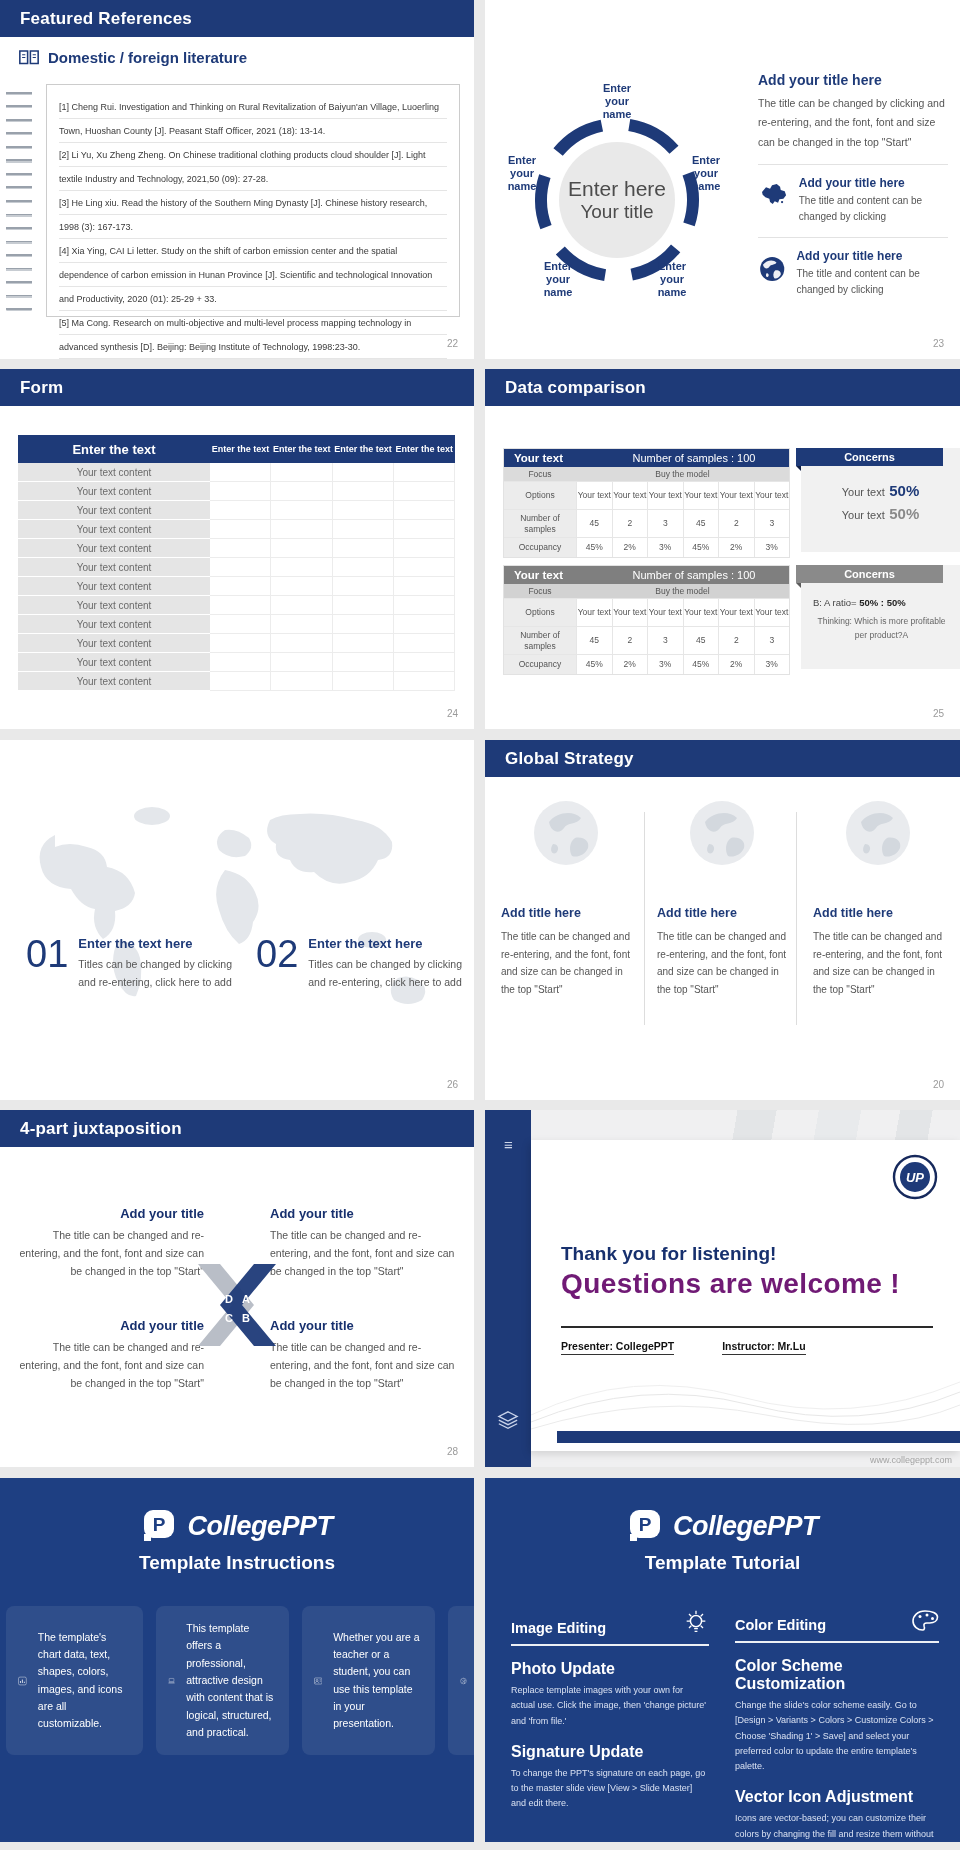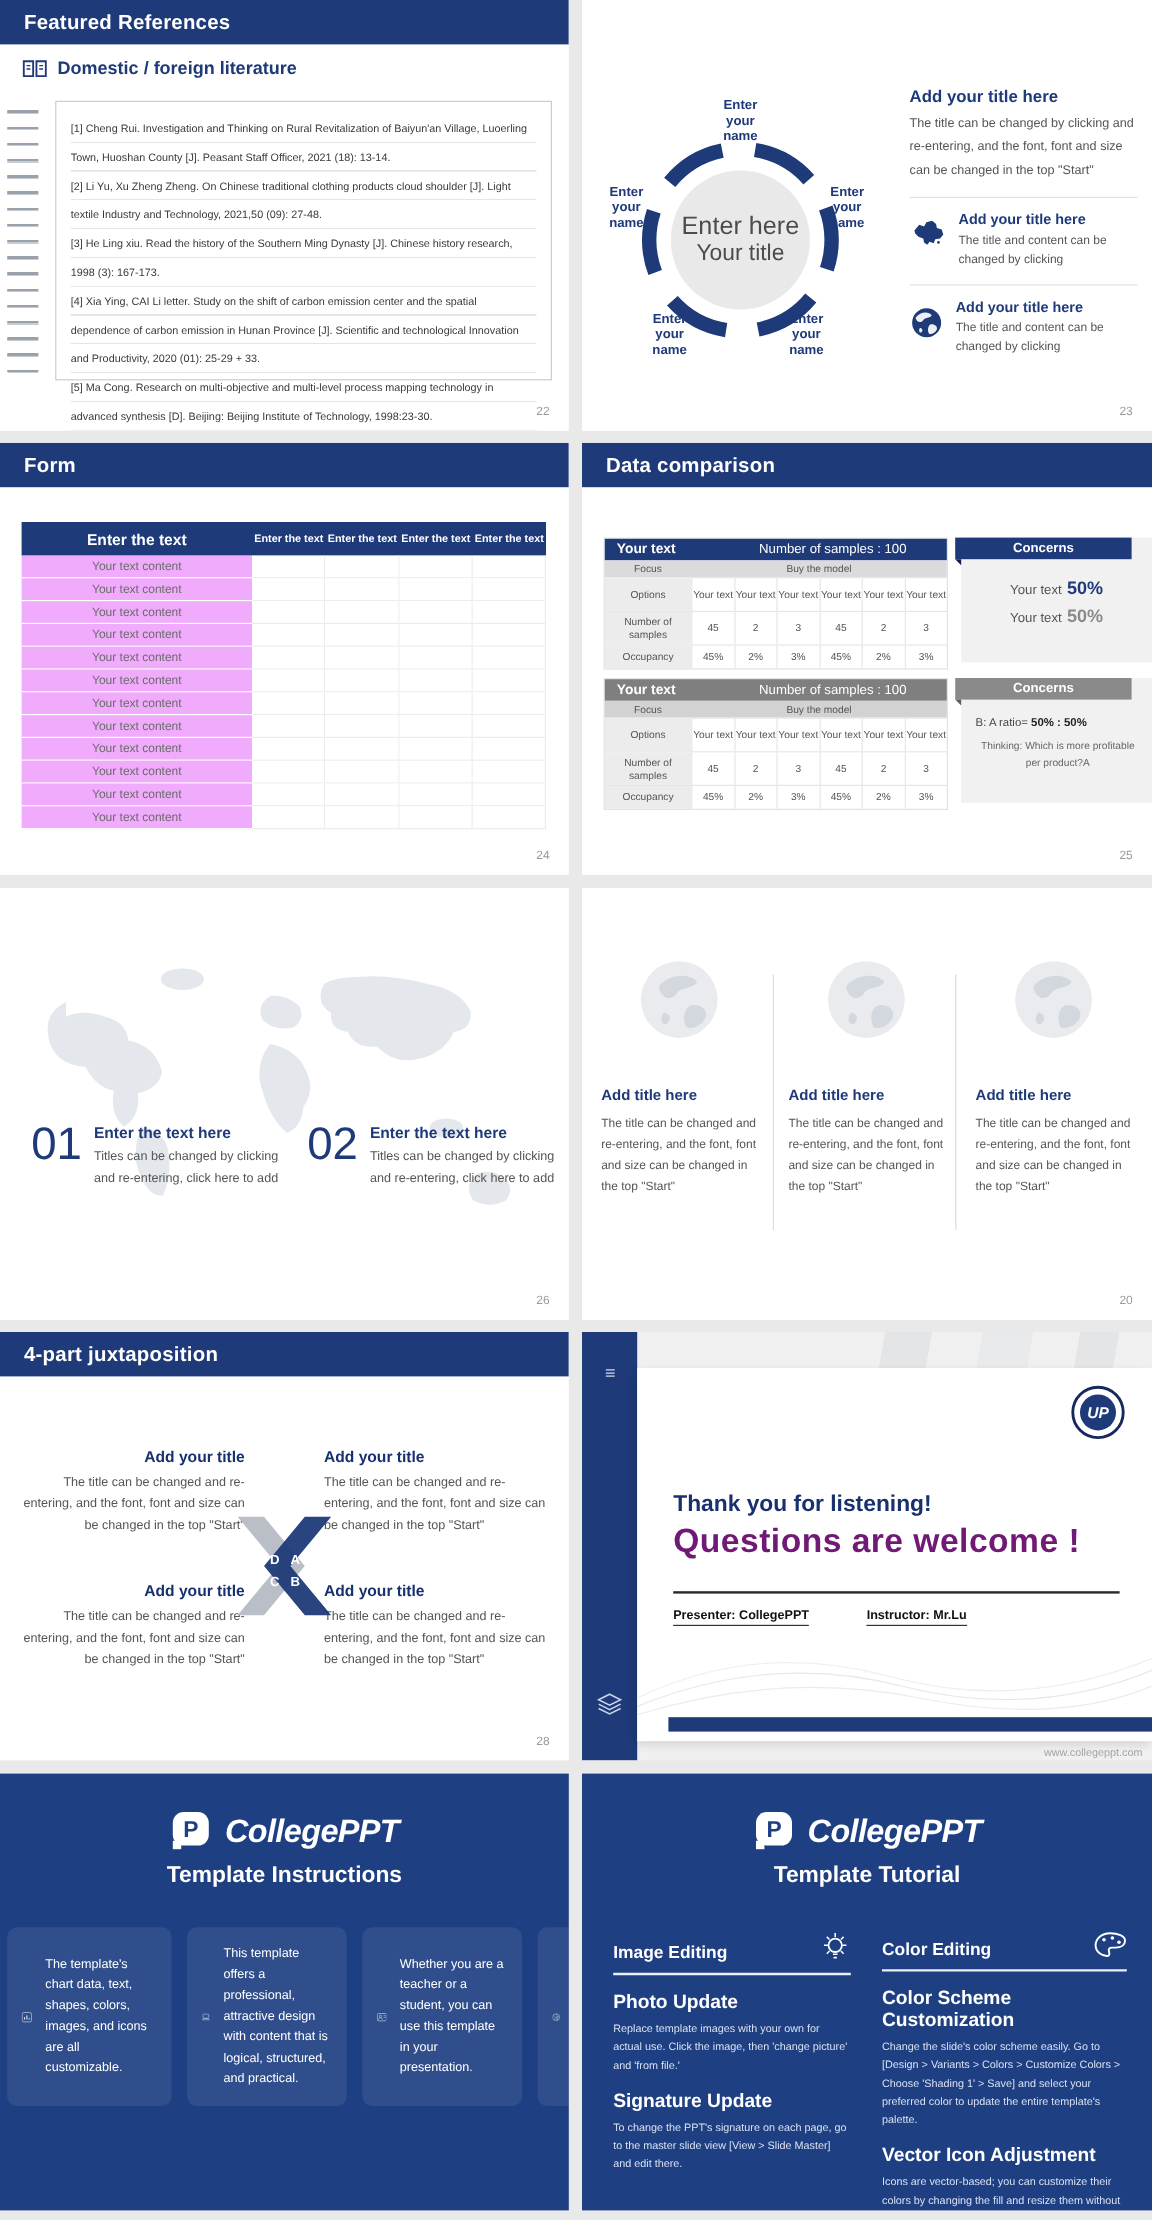--- a/index.html
+++ b/index.html
@@ -23,21 +23,21 @@
 .dright .bd{font-size:10.5px;color:#555;line-height:1.85}
 .dblk{border-top:1px solid #e2e2e2;margin-top:12px;padding-top:11px;display:flex;gap:10px;align-items:flex-start}
 .dblk h4{font-size:12px;font-weight:700;color:#1e3a78;margin-bottom:3px}
 .dblk .bd2{font-size:10px;color:#555;line-height:1.6}
 
 .ftab{position:absolute;left:18px;top:66px;width:437px}
 .fhead{display:flex;height:28px;background:#1e3a78;color:#fff;font-weight:700}
 .fh1{flex:0 0 192px;display:flex;align-items:center;justify-content:center;font-size:13px}
 .fh{flex:1;display:flex;align-items:center;justify-content:center;font-size:9px}
 .frow{display:flex;height:19px}
-.fc1{flex:0 0 192px;background:#f0abfc;color:#6b6b6b;font-size:10px;display:flex;align-items:center;justify-content:center;border-bottom:1px solid #fff}
+.fc1{flex:0 0 192px;background:#e5e5e5;color:#6b6b6b;font-size:10px;display:flex;align-items:center;justify-content:center;border-bottom:1px solid #fff}
 .fc{flex:1;background:#fff;border-bottom:1px solid #ececec;border-right:1px solid #ececec}
 .frow .fc:first-of-type{border-left:1px solid #ececec}
 
 .ctab{position:absolute;width:287px;font-size:8.5px;color:#555;border:1px solid #e2e2e2;background:#fff}
 .cth{display:flex;height:18px;background:#1e3a78;color:#fff;align-items:center}
 .cthl{width:95px;padding-left:10px;font-weight:700;font-size:11.5px}
 .cthr{flex:1;text-align:center;font-size:11px}
 .ctf{display:flex;height:14px;background:#dbdbdb;align-items:center}
 .ctfl{width:72px;text-align:center}.ctfr{flex:1;text-align:center}
 .ctr{display:flex;border-top:1px solid #e6e6e6}
@@ -100,21 +100,21 @@
   <div class="refhead">
     <svg width="22" height="17" viewBox="0 0 24 18">
         <path d="M2 2h8.5v13.5H2zM13.5 2H22v13.5h-8.5z" fill="none" stroke="#1e3a78" stroke-width="1.7"></path>
         <path d="M4.5 6h3.5M4.5 9h3.5M16 6h3.5M16 9h3.5" stroke="#1e3a78" stroke-width="1.2"></path>
       </svg>
     <span>Domestic / foreign literature</span>
   </div>
   <div class="coils"></div>
   <div class="refbox">
     <p>[1] Cheng Rui. Investigation and Thinking on Rural Revitalization of Baiyun'an Village, Luoerling Town, Huoshan County [J]. Peasant Staff Officer, 2021 (18): 13-14.</p>
-    <p>[2] Li Yu, Xu Zheng Zheng. On Chinese traditional clothing products cloud shoulder [J]. Light textile Industry and Technology, 2021,50 (09): 27-48.</p>
+    <p>[2] Li Yu, Xu Zheng Zheng. On Chinese traditional clothing products cloud shoulder [J]. Light textile Industry and Technology, 2021,50 (09): 27-28.</p>
     <p>[3] He Ling xiu. Read the history of the Southern Ming Dynasty [J]. Chinese history research, 1998 (3): 167-173.</p>
     <p>[4] Xia Ying, CAI Li letter. Study on the shift of carbon emission center and the spatial dependence of carbon emission in Hunan Province [J]. Scientific and technological Innovation and Productivity, 2020 (01): 25-29 + 33.</p>
     <p>[5] Ma Cong. Research on multi-objective and multi-level process mapping technology in advanced synthesis [D]. Beijing: Beijing Institute of Technology, 1998:23-30.</p>
   </div>
   <span class="pg">22</span>
 </section>
 
 <section class="p" style="left:485px;top:0;width:475px;height:359px">
   <svg class="ab" style="left:44px;top:112px" width="176" height="176">
     <circle cx="88" cy="88" r="76" fill="none" stroke="#1e3a78" stroke-width="12" stroke-dasharray="52 27.6" transform="rotate(99 88 88)"></circle>
@@ -377,20 +377,23 @@
     <div class="inum">02</div>
     <div>
       <h4>Enter the text here</h4>
       <p class="bd">Titles can be changed by clicking and re-entering, click here to add</p>
     </div>
   </div>
   <span class="pg">26</span>
 </section>
 
 <section class="p" style="left:485px;top:740px;width:475px;height:360px">
+  <header class="h">
+      <span>Global Strategy</span>
+    </header>
   <div class="sdiv" style="left:159px"></div>
   <div class="sdiv" style="left:311px"></div>
 
   <div class="scol" style="left:16px">
     <svg width="70" height="70" viewBox="0 0 70 70" style="display:block;margin:0 auto">
         <circle cx="35" cy="35" r="32" fill="#e9ebee"></circle>
         <path d="M18 24 c8 -10 24 -12 32 -4 c-4 7 -14 4 -17 10 c-4 6 -13 5 -15 -6z M44 40 c8 -2 15 3 13 10 c-3 7 -11 10 -16 8 c-3 -5 -3 -14 3 -18z M22 46 c5 0 7 5 3 9 c-4 2 -7 -3 -3 -9z" fill="#d3d8de"></path>
       </svg>
     <h4>Add title here</h4>
     <p class="bd">The title can be changed and re-entering, and the font, font and size can be changed in the top "Start"</p>

